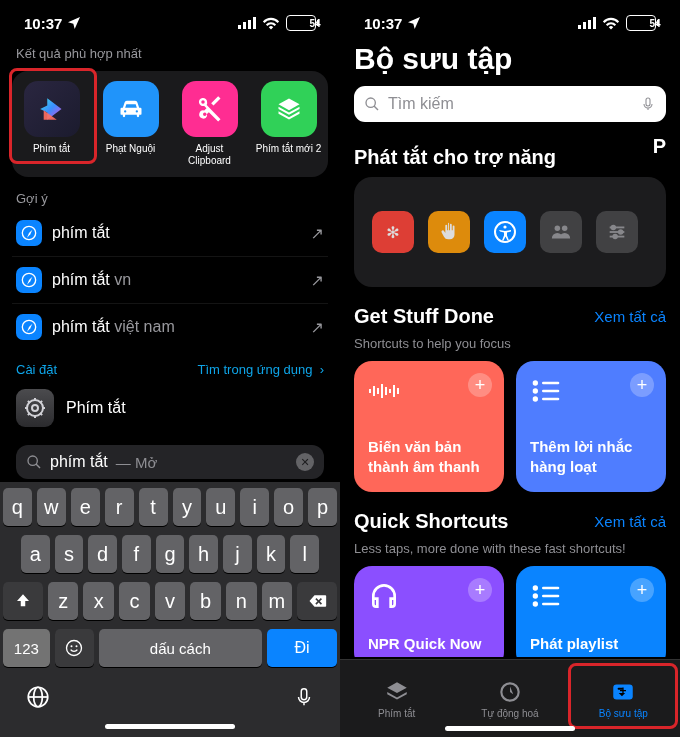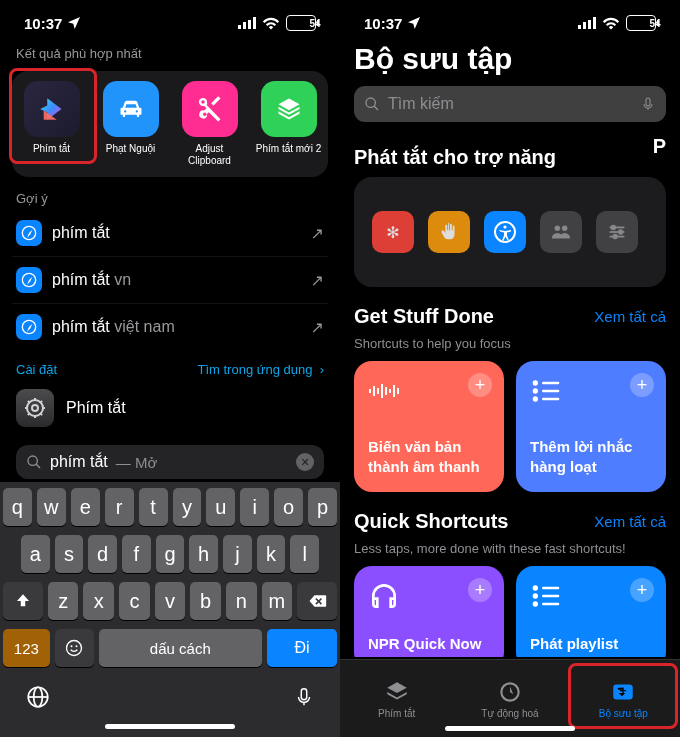--- a/index.html
+++ b/index.html
@@ -39,28 +39,28 @@
   .search-field .q { color:#fff; font-size:16px; }
   .search-field .hint { color:#8e8e93; font-size:15px; }
   .search-field .clear { margin-left:auto; width:18px;height:18px;border-radius:50%;background:#636366;display:flex;align-items:center;justify-content:center;font-size:11px;color:#1c1c1e; }
   .keyboard { position:absolute; bottom:0; left:0; right:0; background:#2c2c2e; padding:6px 3px 6px 3px; }
   .krow { display:flex; gap:5px; justify-content:center; margin-bottom:9px; }
   .key { background:#636366; color:#fff; border-radius:5px; height:38px; flex:1; display:flex; align-items:center; justify-content:center; font-size:20px; box-shadow:0 1px 0 #000; }
   .krow.r2 { padding:0 18px; }
   .key.fn { background:#3a3a3c; flex:1.3; font-size:16px; }
   .key.space { flex:4.2; font-size:15px; }
   .key.go { background:#0a84ff; flex:1.8; font-size:16px; }
-  .key.num { background:#a16207; flex:1.2; font-size:15px; }
+  .key.num { background:#737373; flex:1.2; font-size:15px; }
   .bottom-row { display:flex; align-items:center; justify-content:space-between; padding:8px 22px 8px 22px; margin-top:4px; }
   .home-ind { width:130px; height:5px; background:#fff; border-radius:3px; margin:6px auto 2px auto; }
 
   
   .right-content { padding:0 14px; }
   .page-title { font-size:30px; font-weight:700; margin:2px 0 10px 0; }
-  .search2 { display:flex; align-items:center; gap:8px; background:#404040; border-radius:11px; padding:8px 10px; color:#8e8e93; font-size:16px; margin-bottom:18px; }
+  .search2 { display:flex; align-items:center; gap:8px; background:#ffffff; border-radius:11px; padding:8px 10px; color:#8e8e93; font-size:16px; margin-bottom:18px; }
   .sec-head { display:flex; justify-content:space-between; align-items:center; margin:6px 0 8px 0; }
   .sec-head .t { font-size:20px; font-weight:700; }
   .sec-head .all { font-size:15px; color:#0a84ff; }
   .sec-sub { font-size:13px; color:#8e8e93; margin-bottom:10px; }
   .access-card { background:#1c1c1e; border-radius:18px; height:110px; display:flex; align-items:center; gap:14px; padding:0 18px; margin-bottom:18px; position:relative; overflow:hidden; }
   .mini { width:42px; height:42px; border-radius:10px; display:flex; align-items:center; justify-content:center; opacity:0.85; }
   .mini.red{background:#ff453a;} .mini.orange{background:#ff9f0a;} .mini.blue{background:#0a84ff;opacity:1;} .mini.gray{background:#48484a;} .mini.gray2{background:#48484a;}
   .peek { position:absolute; right:0; top:50%; transform:translateY(-50%); font-size:20px; font-weight:700; color:#fff; }
   .cards-row { display:flex; gap:12px; margin-bottom:18px; }
   .tall-card { flex:1; border-radius:18px; padding:14px 14px 16px 14px; min-height:116px; position:relative; color:#fff; }

